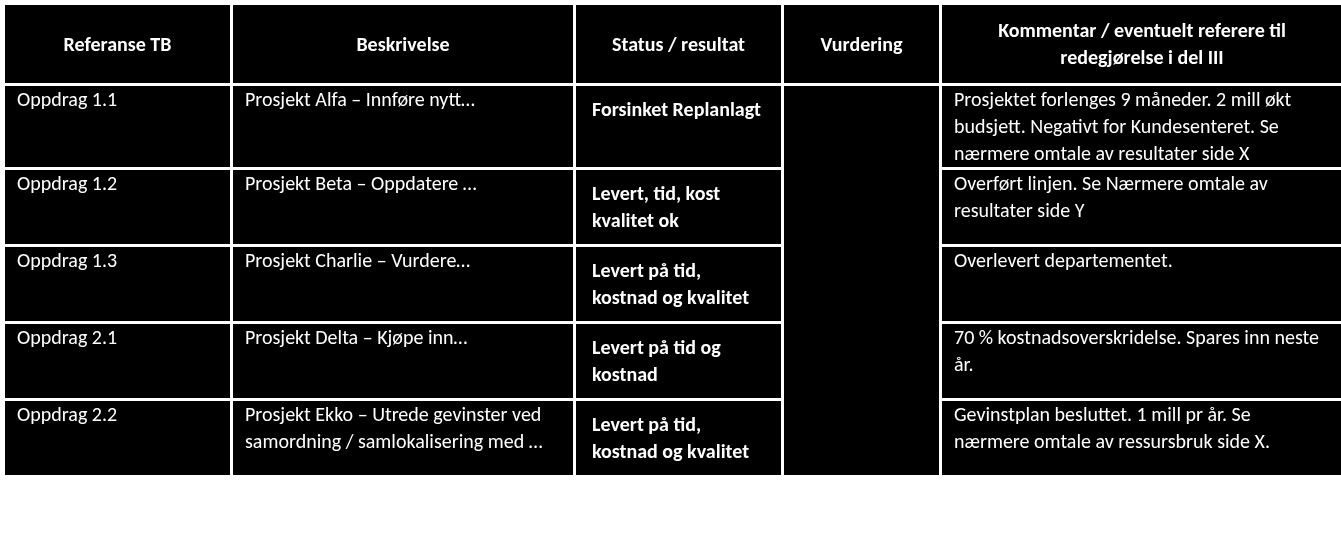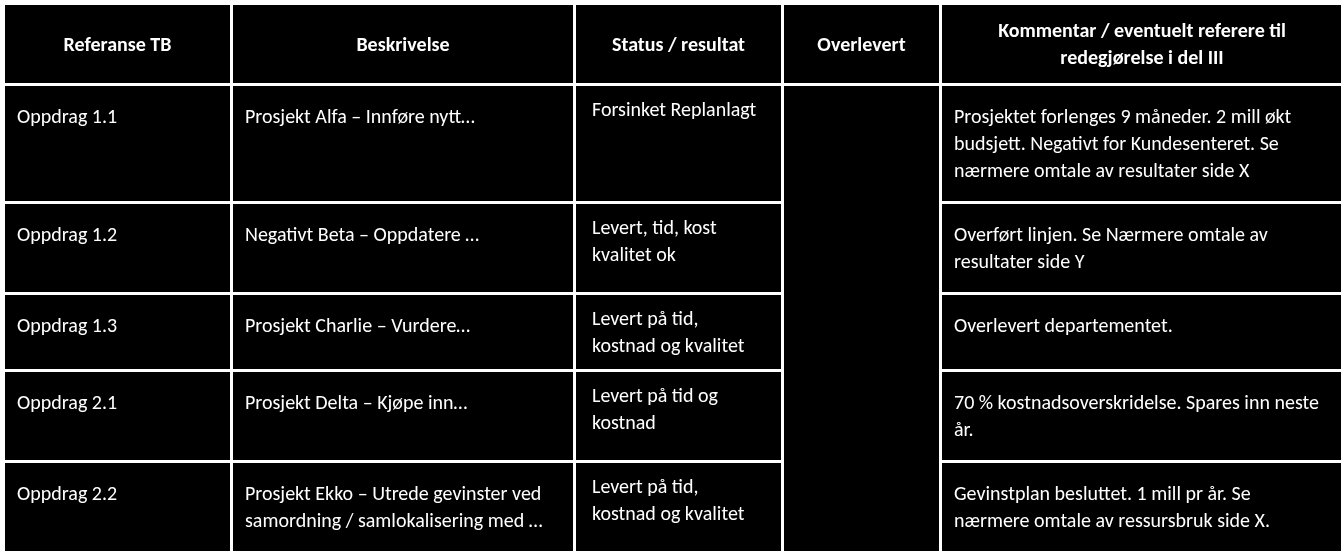--- a/index.html
+++ b/index.html
@@ -20,71 +20,72 @@
       table-layout: fixed;
     }
     .row {
       display: table-row;
       border-radius: 13px;
     }
     .cell {
       display: table-cell;
       background: #000;
       color: #fff;
-      padding: 17px 12px;
+      padding: 0 12px;
       vertical-align: top;
       font-size: 20px;
       line-height: 1.35;
     }
     .header .cell {
       text-align: center;
       font-weight: bold;
       vertical-align: middle;
       padding: 12px 10px;
     }
     .col-ref { width: 225px; }
     .col-desc { width: 340px; }
     .col-status { width: 205px; }
     .col-vurd { width: 155px; }
     .col-komm { width: 400px; }
     .status-cell {
       padding: 10px 16px;
+      font-weight: bold;
     }
   </style>
 </head>
 <body>
 
 <table class="table">
   <colgroup>
     <col class="col-ref">
     <col class="col-desc">
     <col class="col-status">
     <col class="col-vurd">
     <col class="col-komm">
   </colgroup>
   <tbody>
       <tr class="row header">
     <th class="cell">Referanse TB</th>
     <th class="cell">Beskrivelse</th>
     <th class="cell">Status / resultat</th>
-    <th class="cell">Overlevert</th>
+    <th class="cell">Vurdering</th>
     <th class="cell">Kommentar / eventuelt referere til redegjørelse i del III</th>
   </tr>
 
   <tr class="row">
     <td class="cell">Oppdrag 1.1</td>
     <td class="cell">Prosjekt Alfa – Innføre nytt…</td>
     <td class="cell status-cell">Forsinket Replanlagt</td>
     <td class="cell" rowspan="5"></td>
     <td class="cell">Prosjektet forlenges 9 måneder. 2 mill økt budsjett. Negativt for Kundesenteret. Se nærmere omtale av resultater side X</td>
   </tr>
 
   <tr class="row">
     <td class="cell">Oppdrag 1.2</td>
-    <td class="cell">Negativt Beta – Oppdatere …</td>
+    <td class="cell">Prosjekt Beta – Oppdatere …</td>
     <td class="cell status-cell">Levert, tid, kost kvalitet ok</td>
     <td class="cell">Overført linjen. Se Nærmere omtale av resultater side Y</td>
   </tr>
 
   <tr class="row">
     <td class="cell">Oppdrag 1.3</td>
     <td class="cell">Prosjekt Charlie – Vurdere…</td>
     <td class="cell status-cell">Levert på tid, kostnad og kvalitet</td>
     <td class="cell">Overlevert  departementet.</td>
   </tr>

